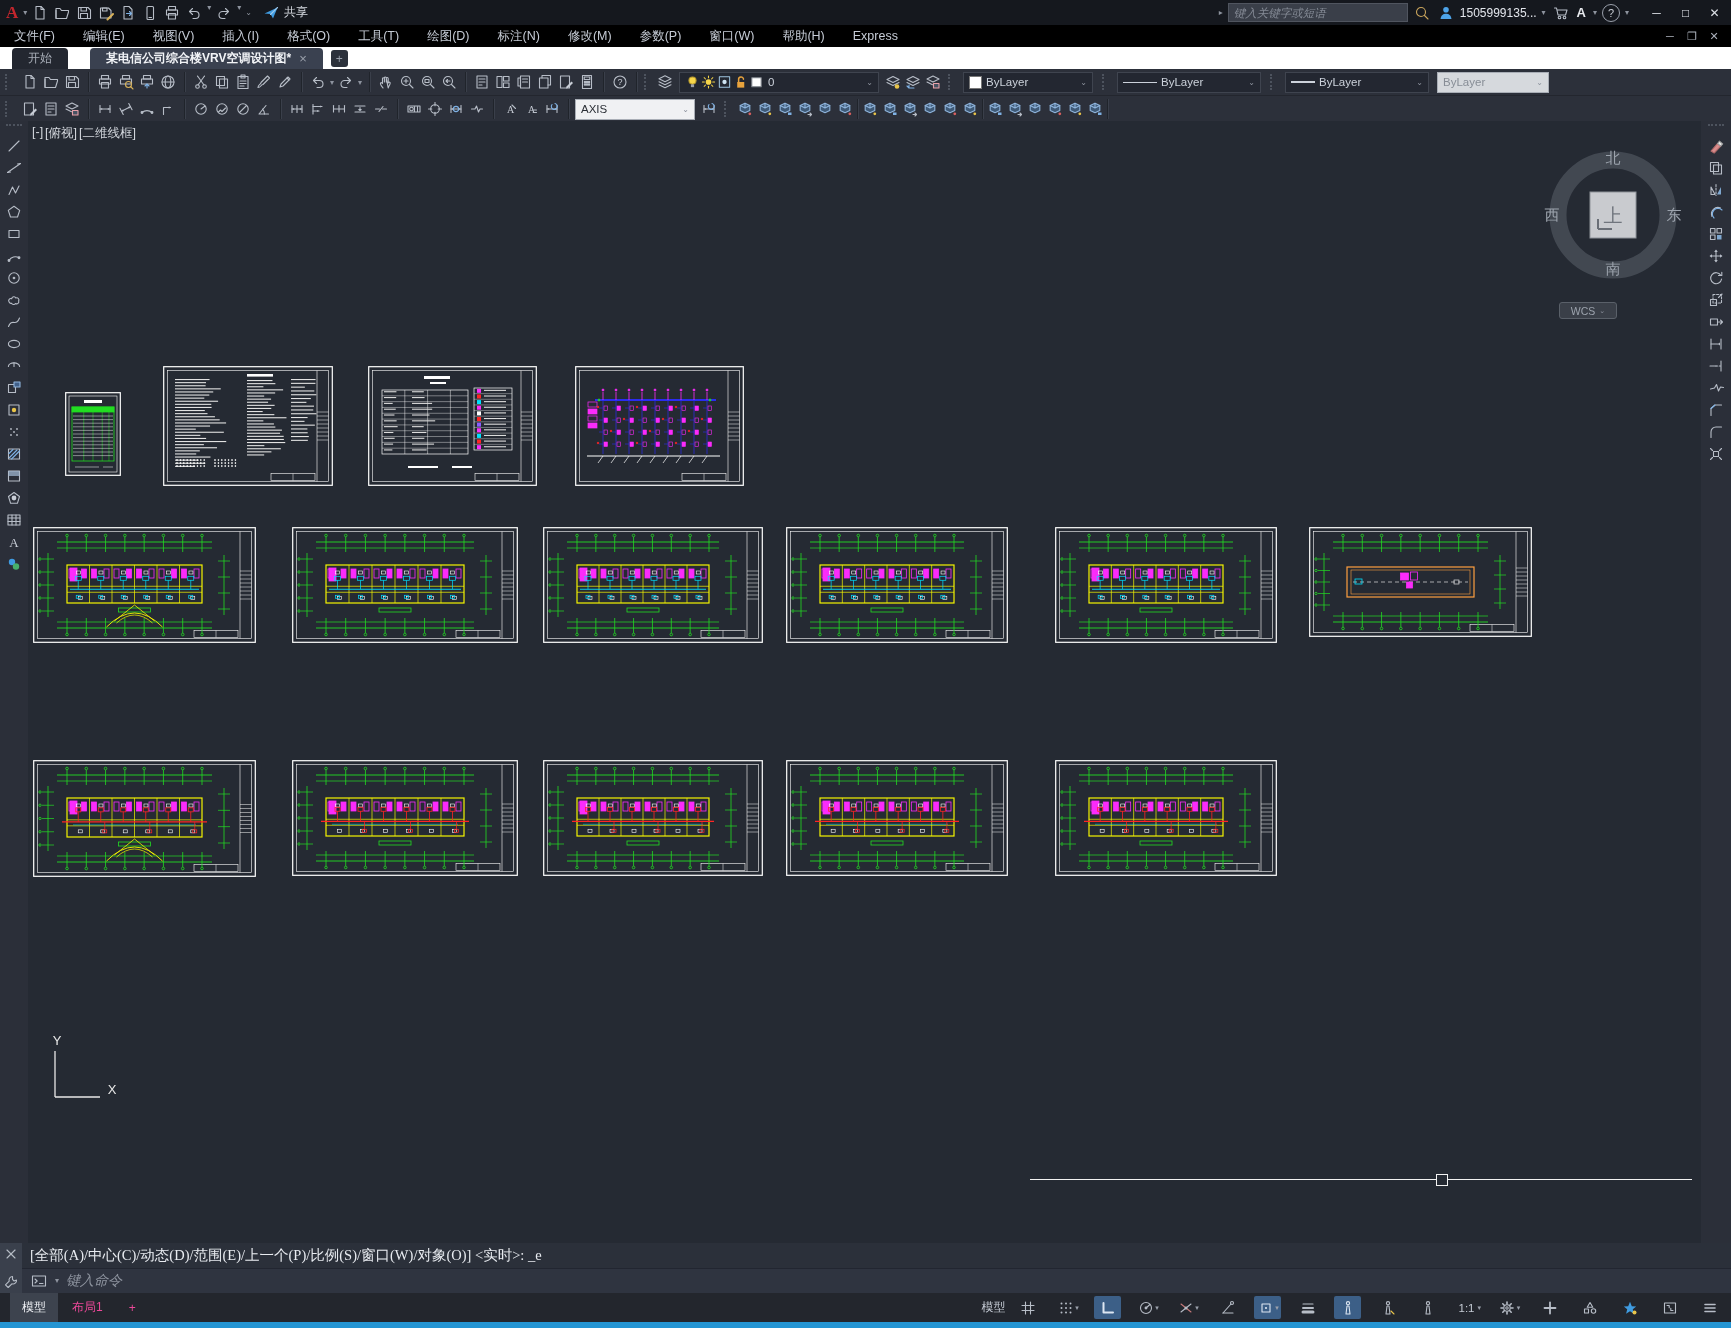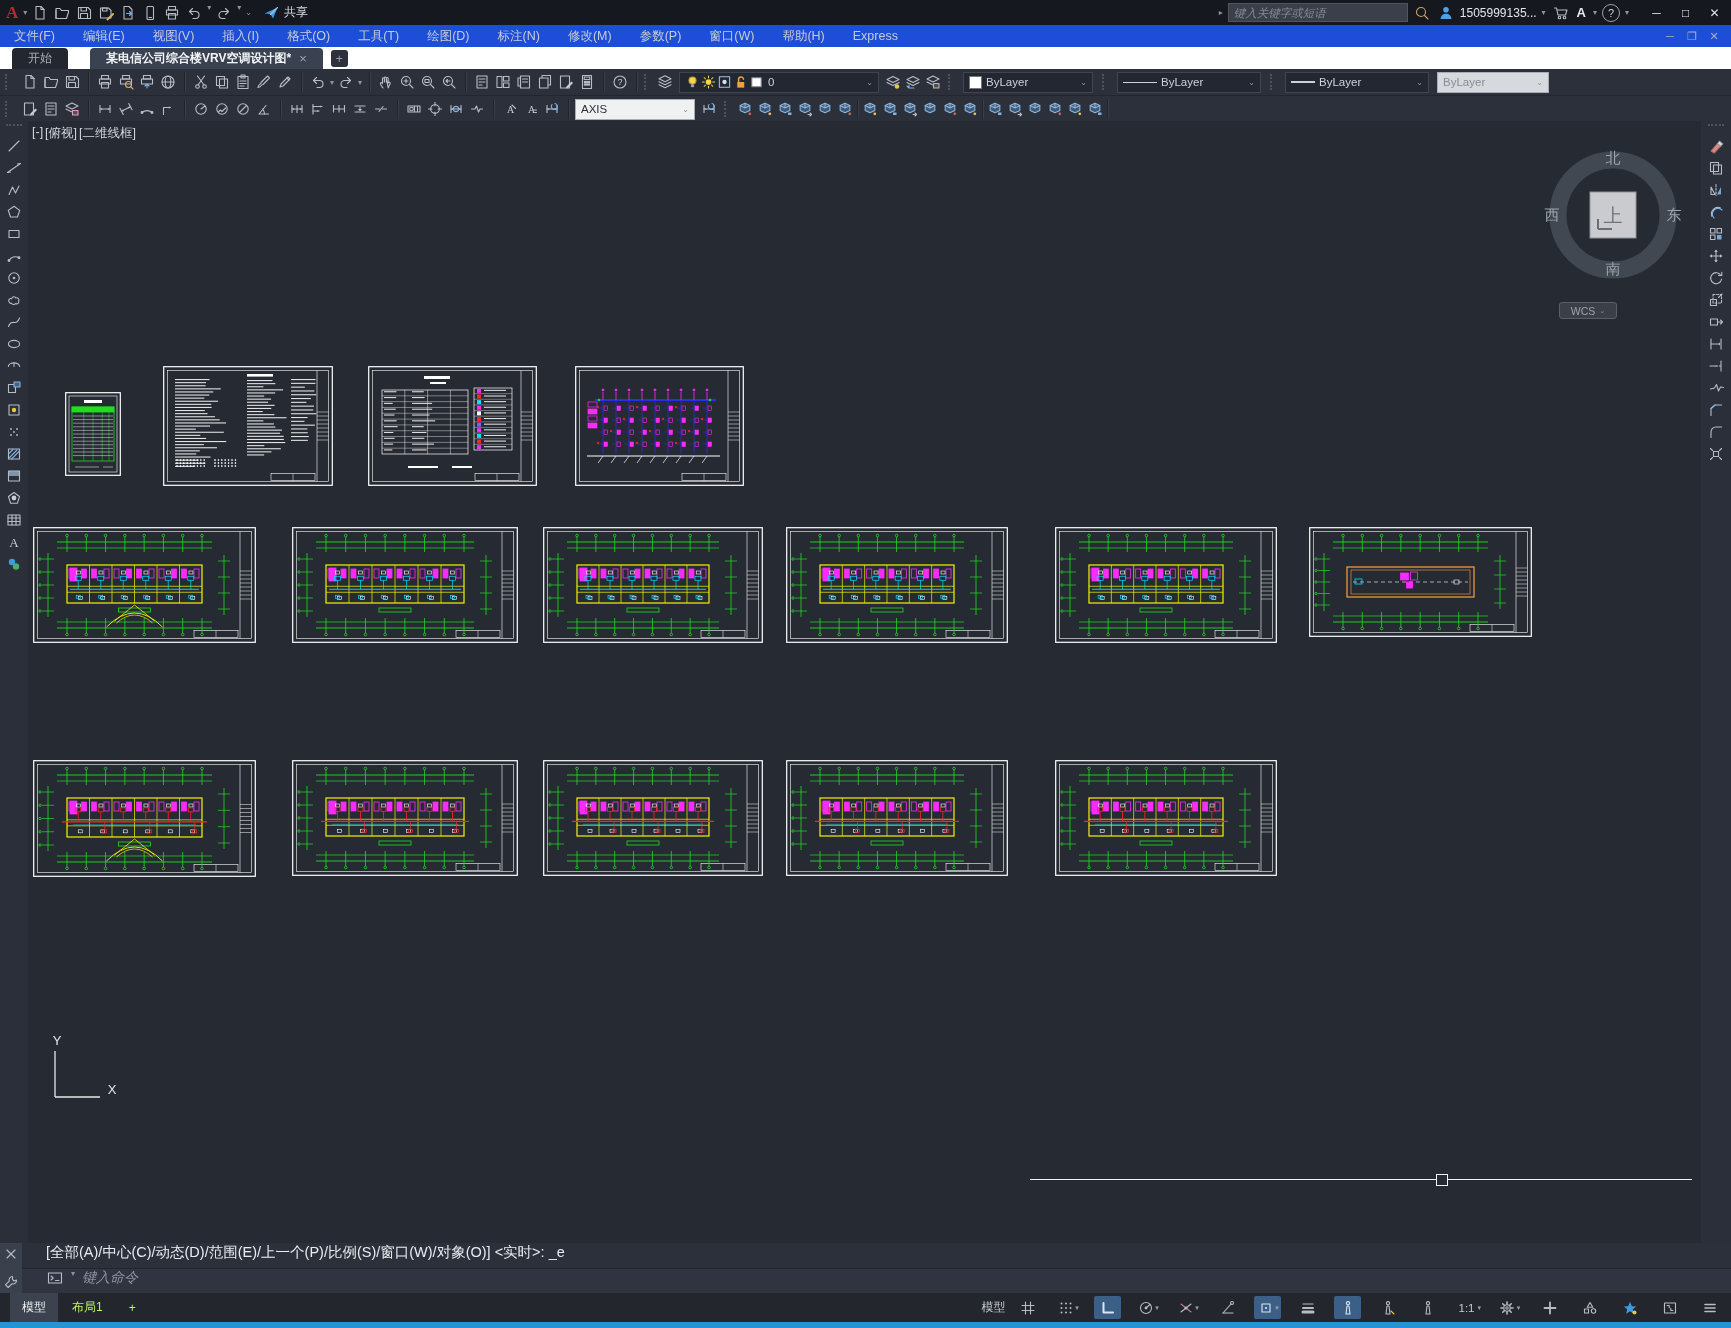--- a/index.html
+++ b/index.html
@@ -21,21 +21,21 @@
   .searchbox{width:168px;height:17px;background:#3a3f49;border:1px solid #50555f;color:#c8ccd4;
              font-style:italic;font-size:11.5px;padding:0 5px;outline:none;font-family:"Liberation Sans",sans-serif;}
   .searchbox::placeholder{color:#848a95;}
   .acct{color:#e3e6ec;font-size:12px;}
   .adesk{color:#e8eaee;font-weight:bold;font-size:13px;padding:0 2px;}
   .qmark{width:16px;height:16px;border:1px solid #9aa0ab;border-radius:50%;color:#c9cdd5;
          font-size:11px;display:inline-flex;align-items:center;justify-content:center;}
   .winbtns{display:flex;margin-left:8px;}
   .wbtn{width:29px;height:25px;display:flex;align-items:center;justify-content:center;color:#dfe2e8;font-size:12px;}
   
-  .menubar{position:absolute;left:0;top:25px;width:100%;height:22px;background:#1d4ed8;
+  .menubar{position:absolute;left:0;top:25px;width:100%;height:22px;background:#000000;
            display:flex;align-items:center;font-size:12.5px;border-bottom:1px solid #1c1f26;}
   .mitem{padding:0 14px;color:#c6ccd6;line-height:22px;}
   .docwin{margin-left:auto;display:flex;padding-right:6px;}
   .docwin span{width:22px;text-align:center;color:#aab0ba;font-size:11px;}
   
   .tabbar{position:absolute;left:0;top:47px;width:100%;height:22px;background:#ffffff;
           display:flex;align-items:flex-end;font-size:12px;}
   .ftab{height:21px;display:flex;align-items:center;padding:0 16px;color:#aab0ba;gap:8px;}
   .ftab.start{background:#232730;margin-left:12px;border-radius:4px 4px 0 0;}
   .ftab.active{background:#3a4150;color:#f2f4f7;font-weight:bold;margin-left:22px;border-radius:4px 4px 0 0;}
@@ -69,30 +69,30 @@
        border:1px solid #5a6069;border-radius:3px;color:#9ca3ad;font-size:10.5px;
        display:flex;align-items:center;justify-content:center;gap:4px;}
   .wcs .car{font-size:7px;color:#8d939e;}
   .longline{position:absolute;left:1002px;top:1058px;width:662px;height:0;border-top:1.3px solid #f2f2f2;}
   .gripsq{position:absolute;left:1408px;top:1053px;width:10px;height:10px;border:1.4px solid #f2f2f2;background:#252a33;}
   
   .cmdpanel{position:absolute;left:0;top:1243px;width:100%;height:50px;display:flex;background:#2b303a;}
   .cmdstrip{width:22px;background:#3a404c;display:flex;flex-direction:column;align-items:center;
             justify-content:space-between;padding:3px 0;}
   .cmdrows{flex:1;display:flex;flex-direction:column;}
-  .cmdrow{flex:1;display:flex;align-items:flex-start;padding:0 24px;font-family:Liberation Sans, sans-serif;
+  .cmdrow{flex:1;display:flex;align-items:center;padding:0 8px;font-family:Liberation Serif, serif;
           font-size:14.5px;color:#e8ebf0;}
   .cmdrow.hist{background:#2b303a;border-bottom:1px solid #222631;}
   .cmdrow.inp{background:#2f3440;gap:6px;}
   .cmdph{color:#8d939e;font-style:italic;font-size:14px;}
   
   .statusbar{position:absolute;left:0;top:1293px;width:100%;height:29px;background:#23262d;
              display:flex;align-items:center;font-size:12px;}
   .ltabs{display:flex;align-items:center;height:100%;padding-left:10px;gap:2px;}
-  .ltab{padding:0 12px;height:100%;display:flex;align-items:center;color:#bef264;}
+  .ltab{padding:0 12px;height:100%;display:flex;align-items:center;color:#ec4899;}
   .ltab.active{background:#3d434e;color:#eceef2;}
   .sicons{margin-left:auto;display:flex;align-items:center;padding-right:8px;gap:1px;}
   .sic{height:23px;min-width:23px;padding:0 2px;display:flex;align-items:center;justify-content:center;
        border-radius:2px;gap:1px;color:#b7bdc7;}
   .sic.active{background:#3c5f87;}
   .sic .car{font-size:7px;color:#9aa0ab;}
   .slabel{font-size:11.5px;color:#c3c9d3;padding:0 2px;}
   .smodel{color:#c3c9d3;padding:0 8px;}
   .bottomedge{position:absolute;left:0;top:1322px;width:100%;height:6px;background:#2495d3;}
 </style>

